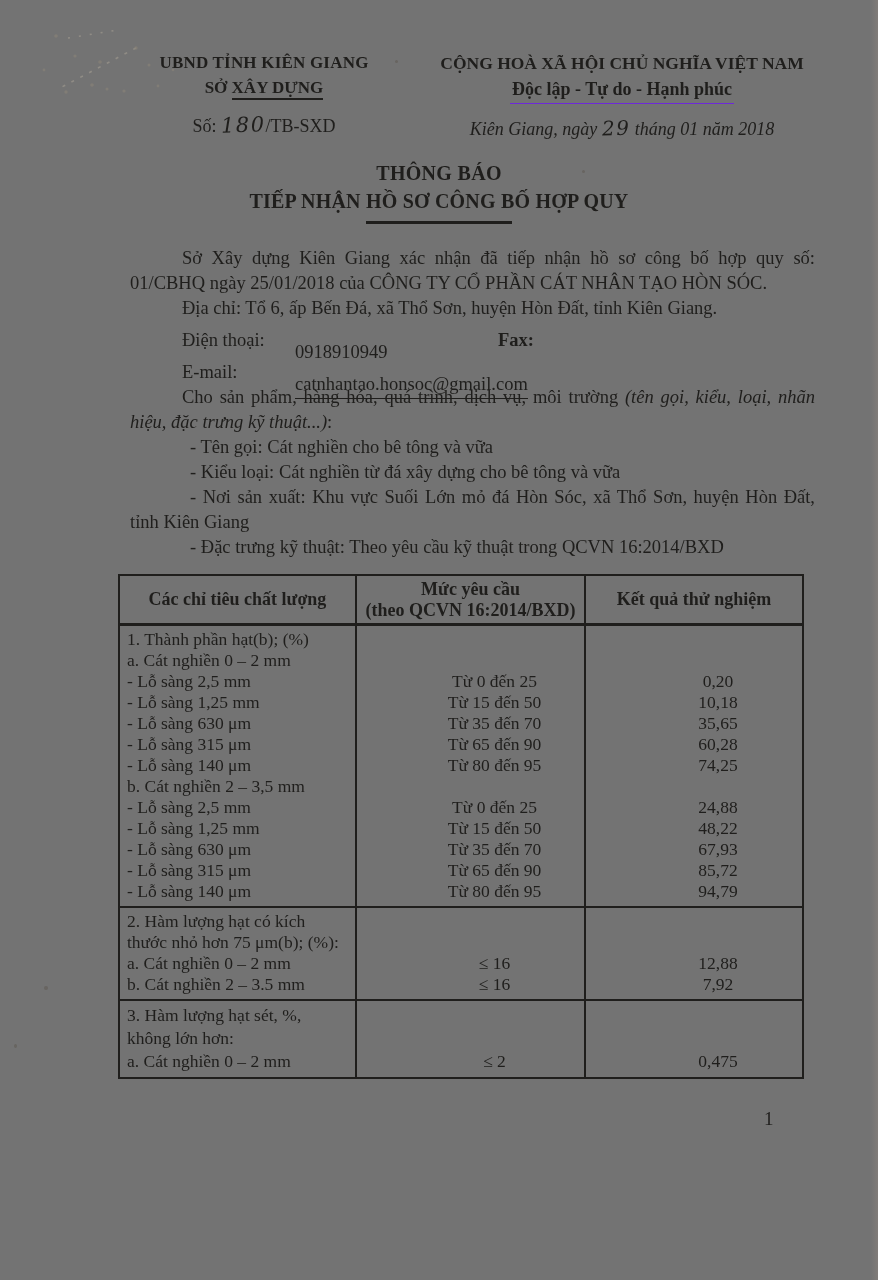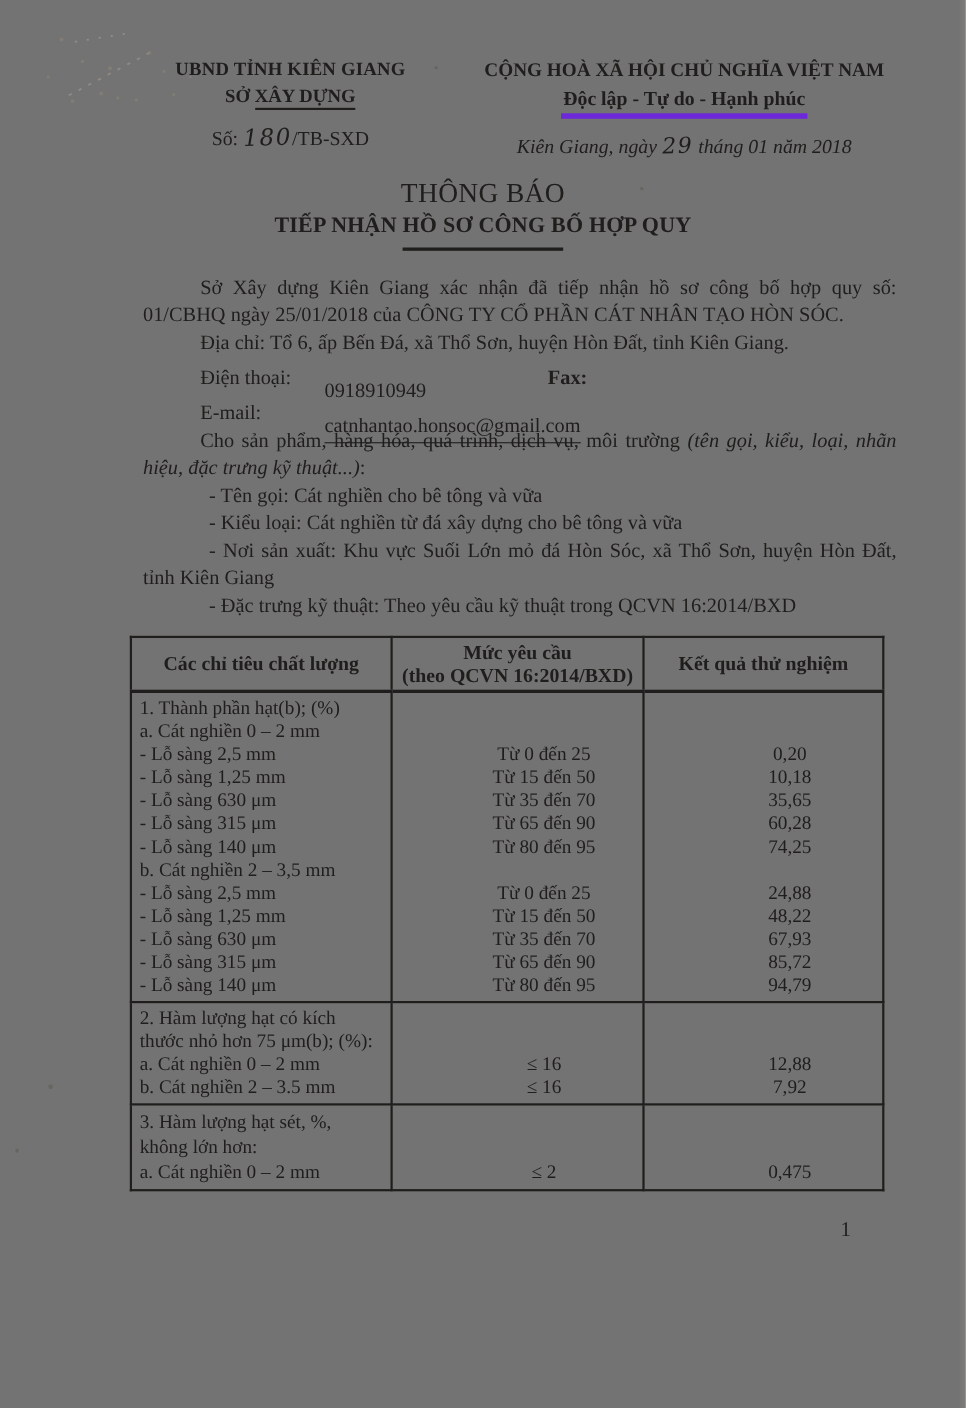--- a/index.html
+++ b/index.html
@@ -23,27 +23,27 @@
   .hdr-left  { width:272px; flex-shrink:0; text-align:center; }
   .hdr-right { width:408px; margin-left:18px; text-align:center; }
   .org1   { font-size:17px; font-weight:bold; letter-spacing:.2px; line-height:22px; }
   .org2   { font-size:17px; font-weight:bold; line-height:24px; margin-top:2px; }
   .org2 .u{ border-bottom:2px solid #1f1e1c; padding-bottom:1px; }
   .so     { font-size:18px; margin-top:11px; line-height:28px; }
   .hand   { font-family:"DejaVu Serif",serif; font-style:italic; font-size:21px;
             letter-spacing:1.5px; transform:rotate(-2deg); display:inline-block; }
   .country{ font-size:17.5px; font-weight:bold; line-height:23px; white-space:nowrap; }
   .motto  { display:inline-block; font-size:18px; font-weight:bold; line-height:23px;
-            border-bottom:5px solid #6d28d9; padding:0 2px 2px; margin-top:3px; }
+            border-bottom:1px solid #6d28d9; padding:0 2px 2px; margin-top:3px; }
   .dateline{ font-size:18px; font-style:italic; margin-top:12px; line-height:25px; white-space:nowrap; }
   .dateline .hand { font-size:20px; }
 
   
   .title { text-align:center; margin-top:18px; }
-  .t1 { font-size:25px; font-weight:normal; line-height:26px; letter-spacing:.3px; }
+  .t1 { font-size:20px; font-weight:bold; line-height:26px; letter-spacing:.3px; }
   .t2 { font-size:20px; font-weight:bold; line-height:28px; letter-spacing:.2px; margin-top:1px; }
   .trule { width:146px; height:3px; background:#1f1e1c; margin:6px auto 0; }
 
   
   .bodytxt { margin:22px 63px 0 130px; font-size:18.5px; line-height:25px; text-align:justify; }
   .bodytxt p { margin:0; }
   .p1    { text-indent:52px; }
   .addr  { text-indent:52px; margin-top:7px; }
   .row   { position:relative; margin-top:7px; padding-left:52px; height:25px; }
   .row .lbl { display:inline-block; }

